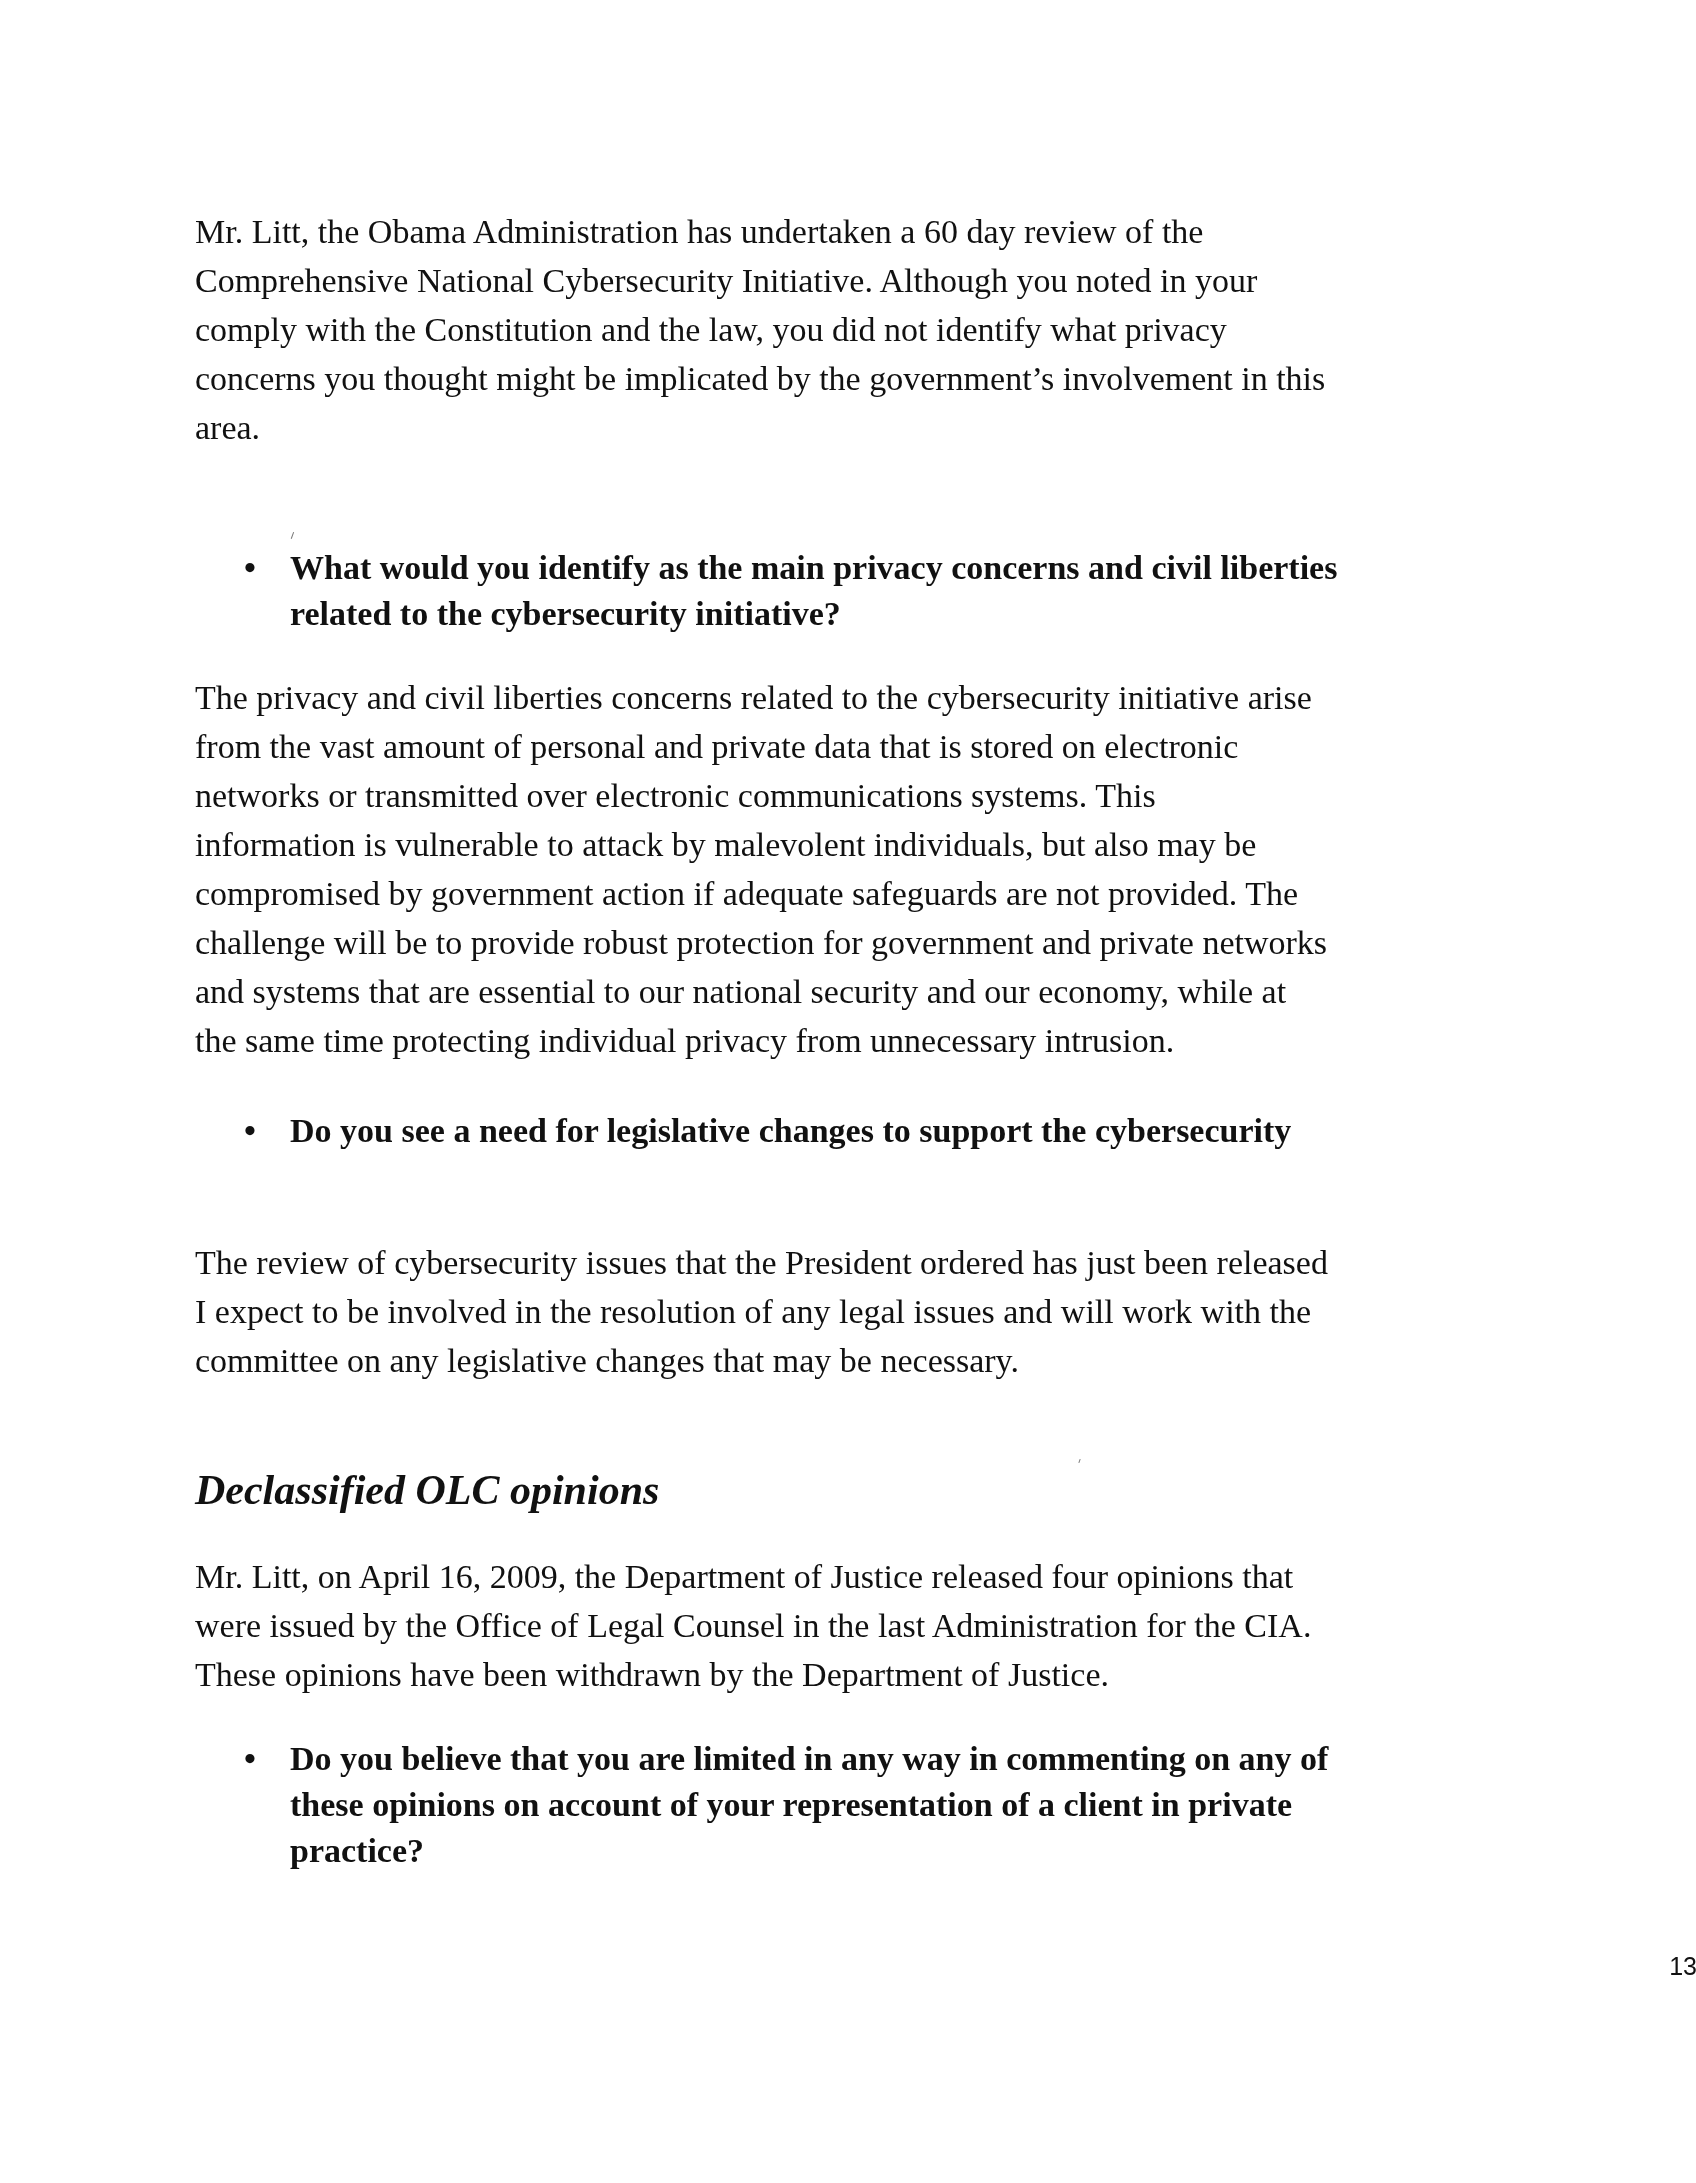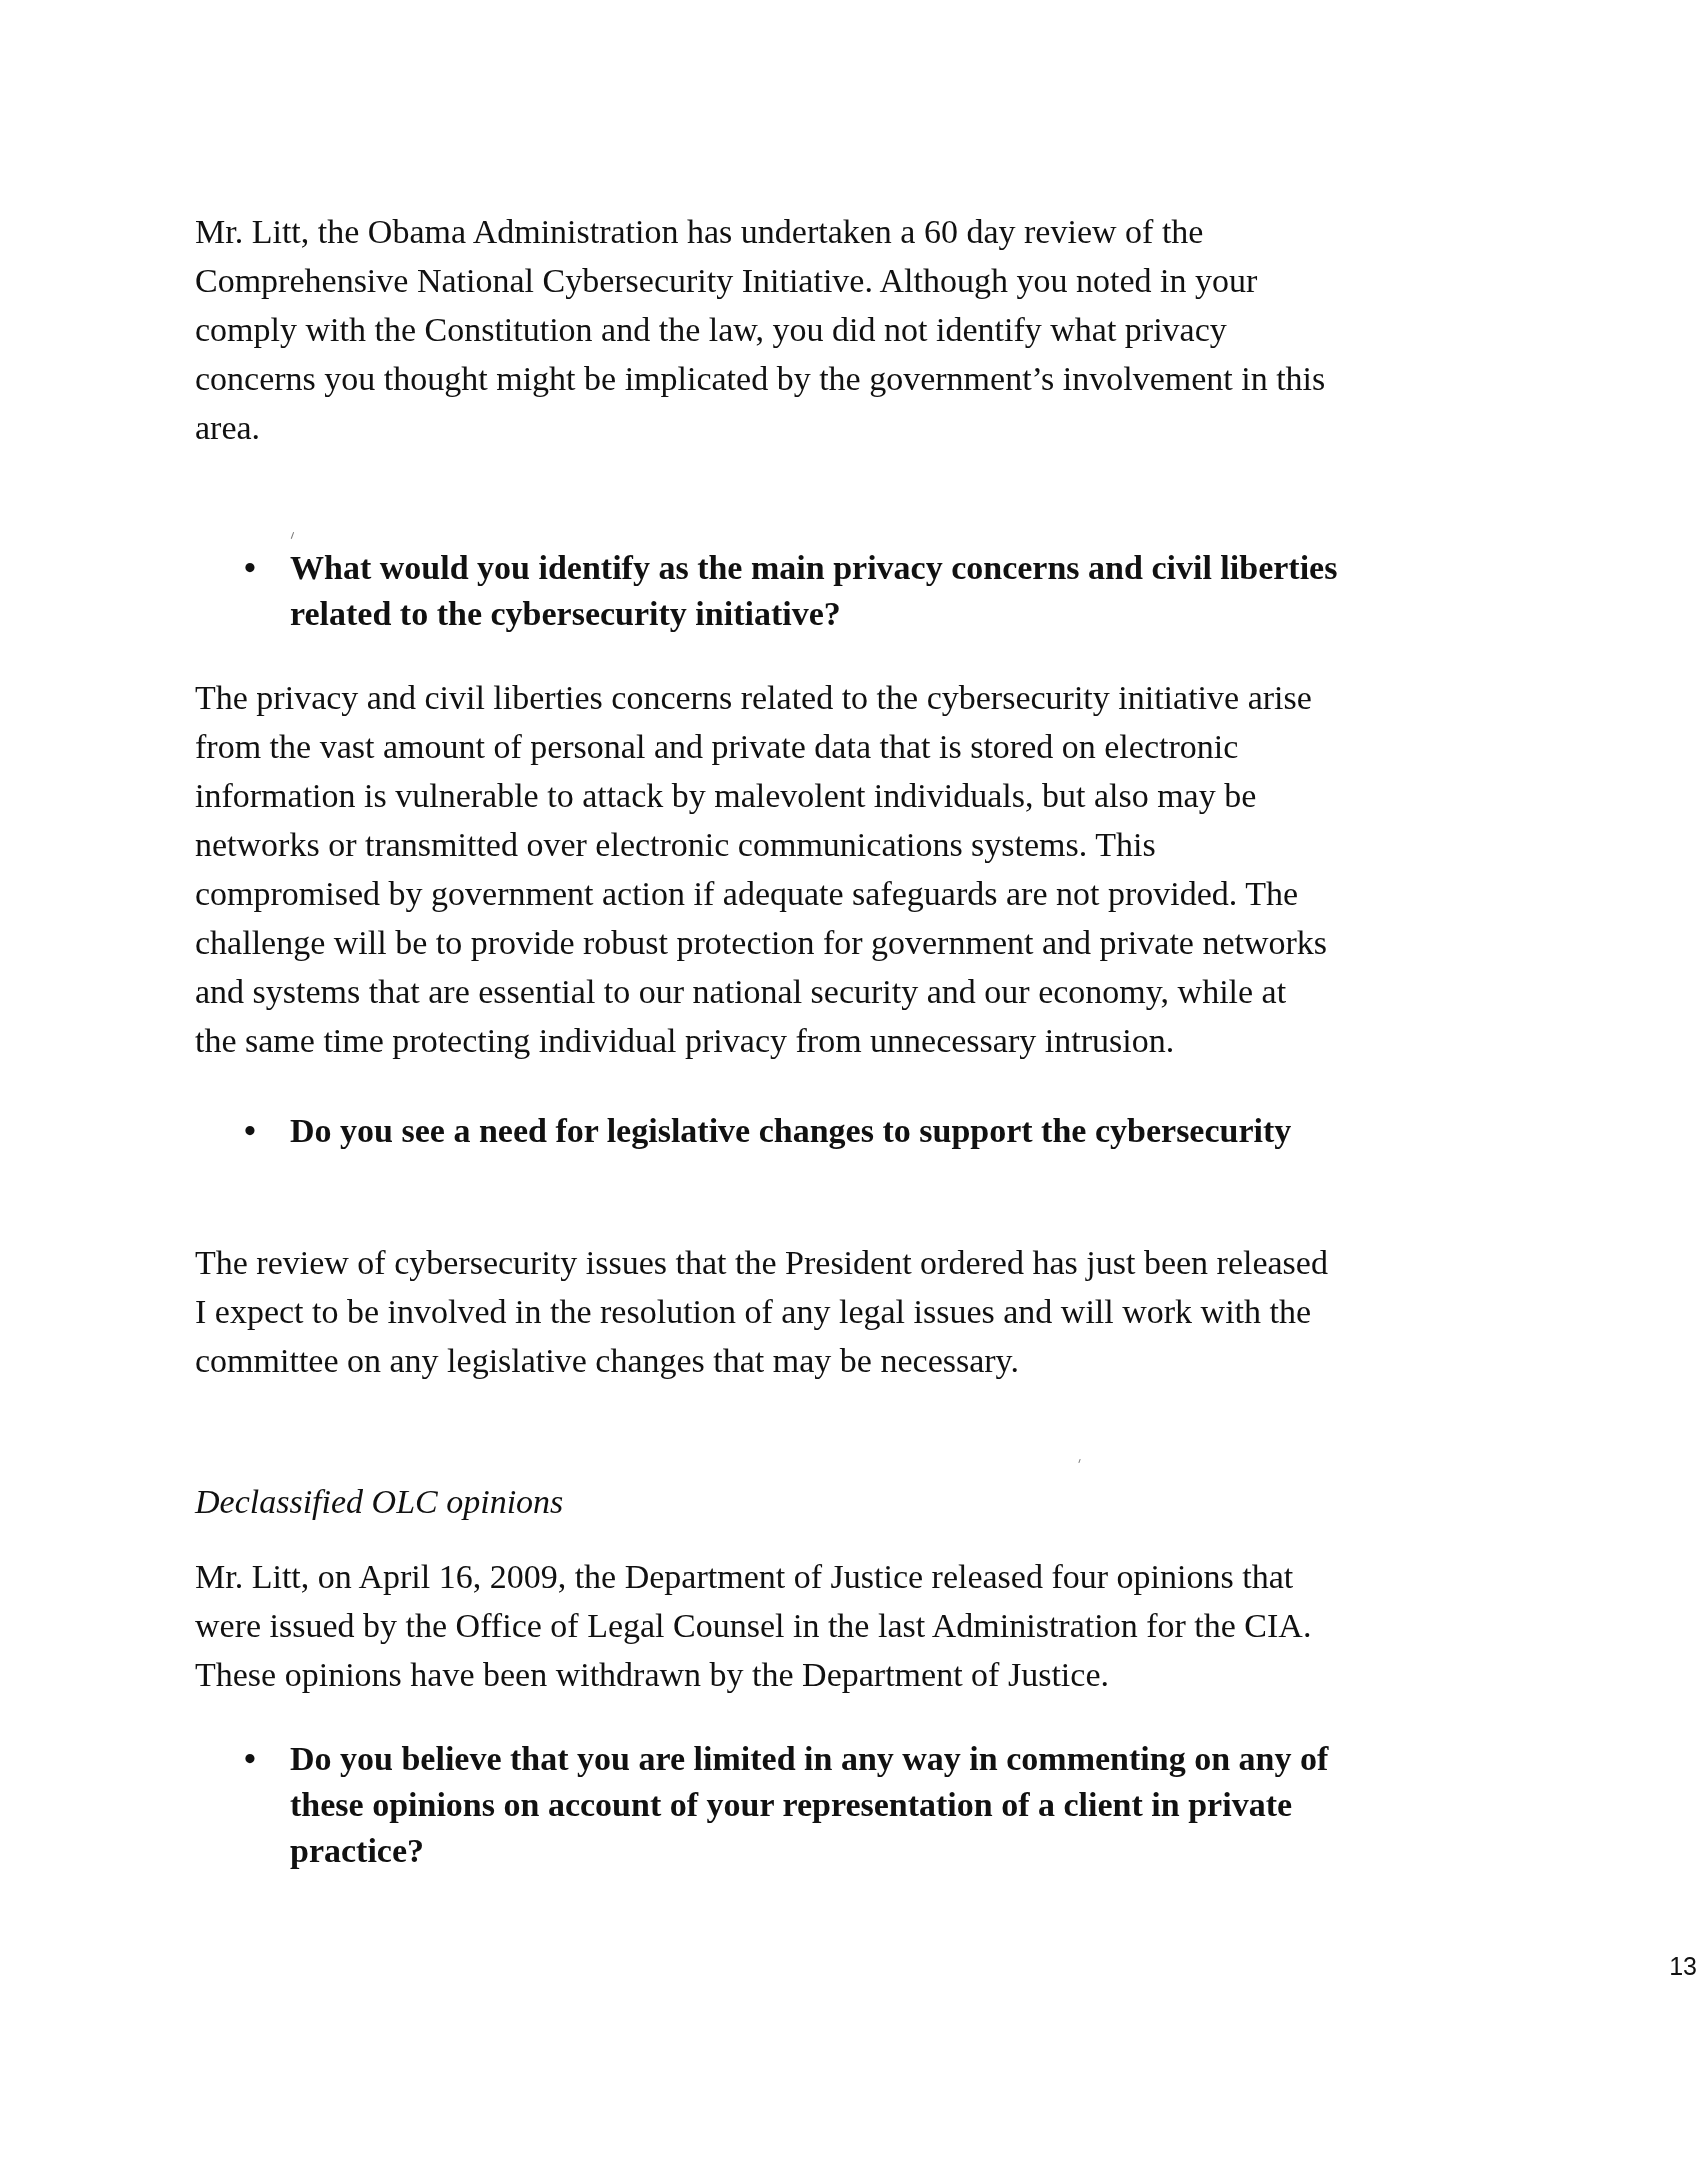--- a/index.html
+++ b/index.html
@@ -43,25 +43,24 @@
     position: absolute;
     left: -46px;
     top: 0;
     font-size: 34px;
     line-height: 46px;
     font-weight: bold;
   }
   .heading {
     position: absolute;
     left: 195px;
-    font-size: 34px;
+    font-size: 42px;
     line-height: 46px;
     font-style: italic;
-    font-weight: normal;
-    margin-top: 12px;
+    font-weight: bold;
   }
   .page-number {
     position: absolute;
     left: 0;
     width: 1697px;
     top: 1939px;
     text-align: right;
     font-family: "Liberation Sans", "DejaVu Sans", sans-serif;
     font-size: 25px;
     line-height: 32px;
@@ -91,22 +90,22 @@
 
   <div class="bullet-block" style="top:534px; left:290px;">
     <span class="bullet-dot">•</span>
     <span class="line">What would you identify as the main privacy concerns and civil liberties</span>
     <span class="line">related to the cybersecurity initiative?</span>
   </div>
 
   <div class="block" style="top:662px;">
     <span class="line">The privacy and civil liberties concerns related to the cybersecurity initiative arise</span>
     <span class="line">from the vast amount of personal and private data that is stored on electronic</span>
+    <span class="line">networks or transmitted over electronic communications systems.  This</span>
     <span class="line">information is vulnerable to attack by malevolent individuals, but also may be</span>
-    <span class="line">networks or transmitted over electronic communications systems.  This</span>
     <span class="line">compromised by government action if adequate safeguards are not provided.  The</span>
     <span class="line">challenge will be to provide robust protection for government and private networks</span>
     <span class="line">and systems that are essential to our national security and our economy, while at</span>
     <span class="line">the same time protecting individual privacy from unnecessary intrusion.</span>
   </div>
 
   <div class="bullet-block" style="top:1097px; left:290px;">
     <span class="bullet-dot">•</span>
     <span class="line">Do you see a need for legislative changes to support the cybersecurity</span>
   </div>

